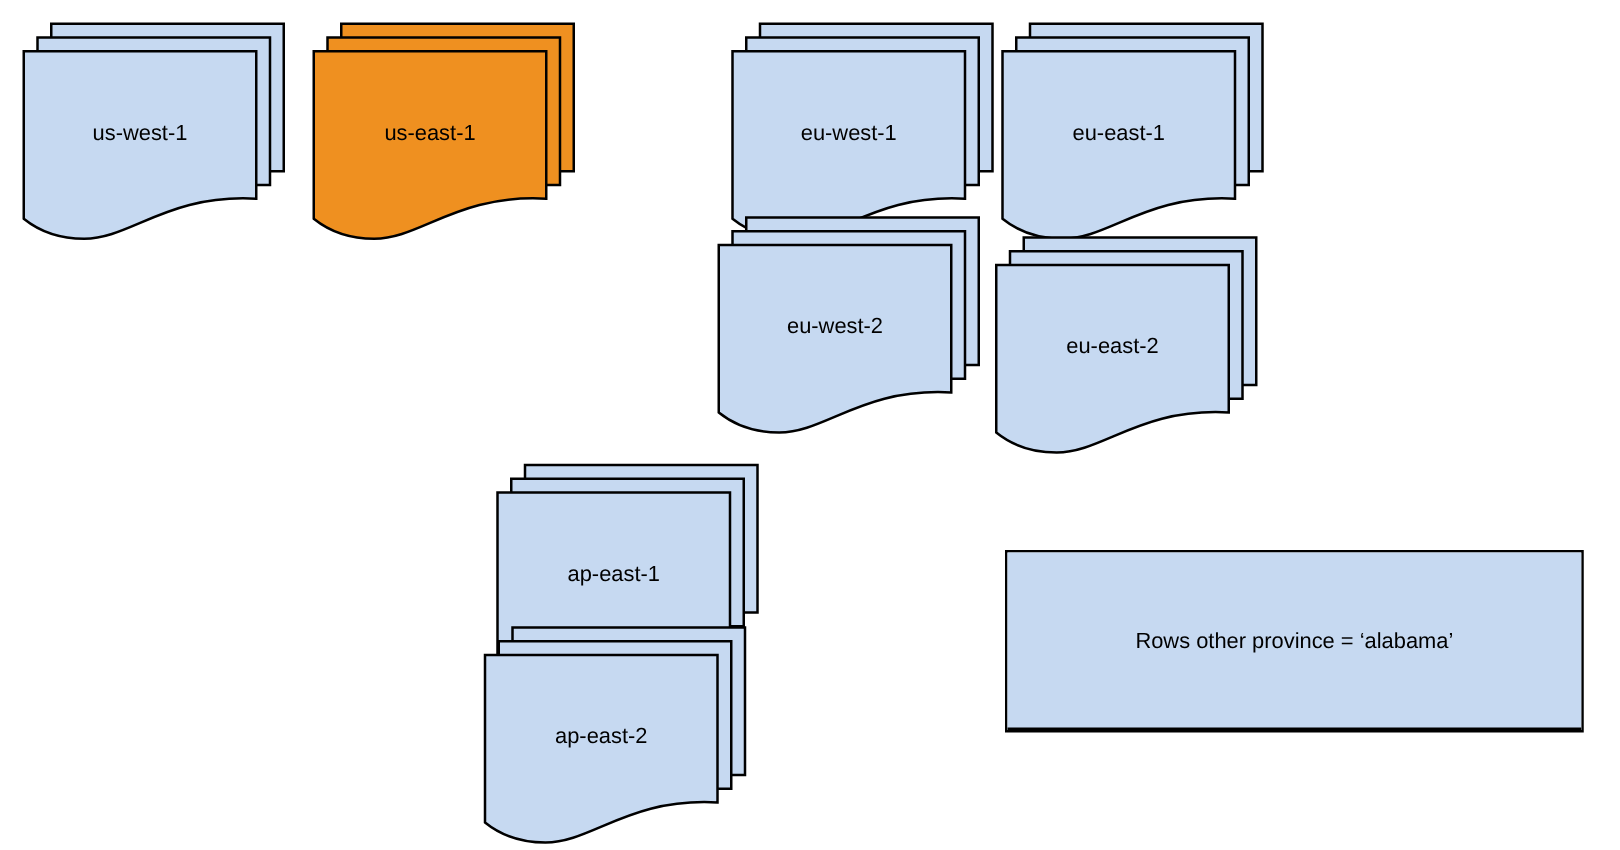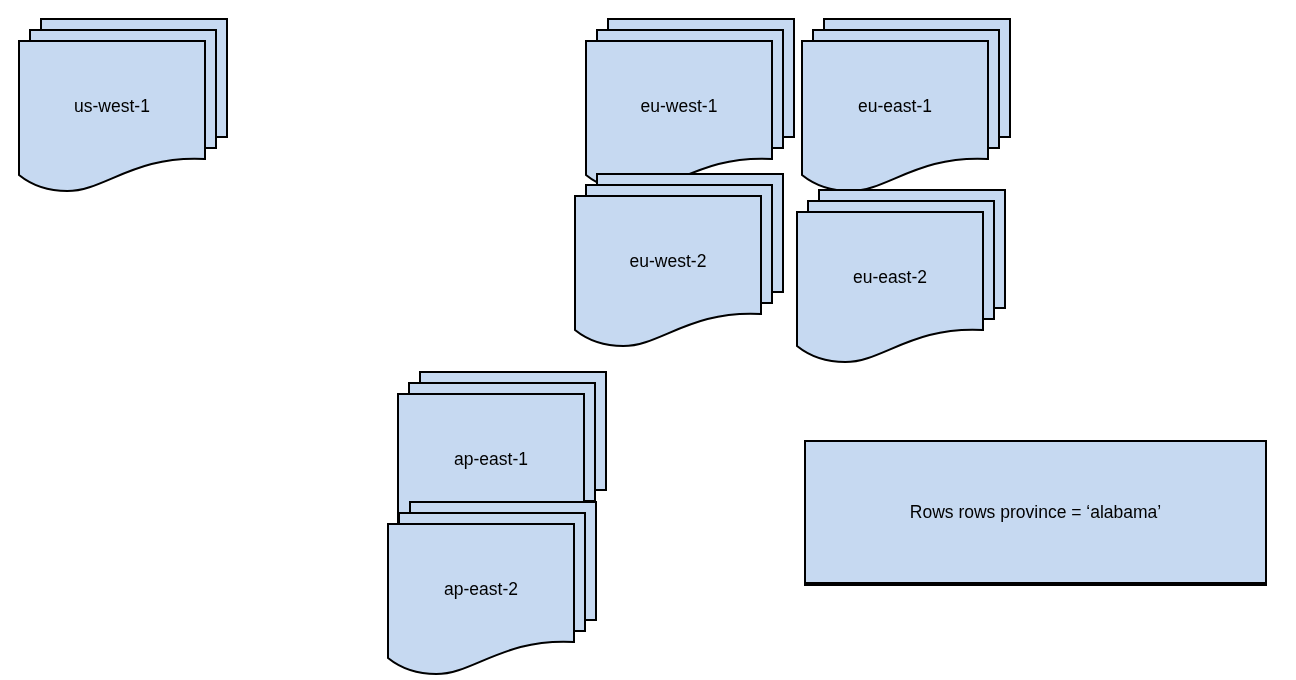--- a/index.html
+++ b/index.html
@@ -71,20 +71,34 @@
         <g transform="translate(24,2)">
           <path d="M0,0 L186,0 L186,118 L0,118 Z" fill="#c6d9f1" stroke="#000000" stroke-width="2" stroke-linejoin="miter"></path>
         </g>
         <g transform="translate(13,13)">
           <path d="M0,0 L186,0 L186,118 L0,118 Z" fill="#c6d9f1" stroke="#000000" stroke-width="2" stroke-linejoin="miter"></path>
         </g>
         <g transform="translate(2,24)">
           <path d="M0,0 L186,0 L186,118 C115.32,114 85.56,150 48.36,150 C26.040000000000003,150 11.16,143 0,134 Z" fill="#c6d9f1" stroke="#000000" stroke-width="2" stroke-linejoin="miter"></path>
         </g>
         <text class="doc-label" x="95" y="90.08000000000001">us-west-1</text>
+      </svg>
+    </div>
+    <div class="doc-stack" style="left: 249px; top: 17px;">
+      <svg width="212" height="176" viewBox="0 0 212 176">
+        <g transform="translate(24,2)">
+          <path d="M0,0 L186,0 L186,118 L0,118 Z" fill="#ef9020" stroke="#000000" stroke-width="2" stroke-linejoin="miter"></path>
+        </g>
+        <g transform="translate(13,13)">
+          <path d="M0,0 L186,0 L186,118 L0,118 Z" fill="#ef9020" stroke="#000000" stroke-width="2" stroke-linejoin="miter"></path>
+        </g>
+        <g transform="translate(2,24)">
+          <path d="M0,0 L186,0 L186,118 C115.32,114 85.56,150 48.36,150 C26.040000000000003,150 11.16,143 0,134 Z" fill="#ef9020" stroke="#000000" stroke-width="2" stroke-linejoin="miter"></path>
+        </g>
+        <text class="doc-label" x="95" y="90.08000000000001">us-east-1</text>
       </svg>
     </div>
     <div class="doc-stack" style="left: 584px; top: 17px;">
       <svg width="212" height="176" viewBox="0 0 212 176">
         <g transform="translate(24,2)">
           <path d="M0,0 L186,0 L186,118 L0,118 Z" fill="#c6d9f1" stroke="#000000" stroke-width="2" stroke-linejoin="miter"></path>
         </g>
         <g transform="translate(13,13)">
           <path d="M0,0 L186,0 L186,118 L0,118 Z" fill="#c6d9f1" stroke="#000000" stroke-width="2" stroke-linejoin="miter"></path>
         </g>
@@ -161,15 +175,15 @@
         <g transform="translate(2,24)">
           <path d="M0,0 L186,0 L186,118 C115.32,114 85.56,150 48.36,150 C26.040000000000003,150 11.16,143 0,134 Z" fill="#c6d9f1" stroke="#000000" stroke-width="2" stroke-linejoin="miter"></path>
         </g>
         <text class="doc-label" x="95" y="90.08000000000001">ap-east-2</text>
       </svg>
     </div>
   </div>
 
 <div class="legend">
   <div class="legend-row blue">
-    <span>Rows rows province = ‘alabama’</span>
+    <span>Rows other province = ‘alabama’</span>
   </div>
 </div>
 
 </body></html>

